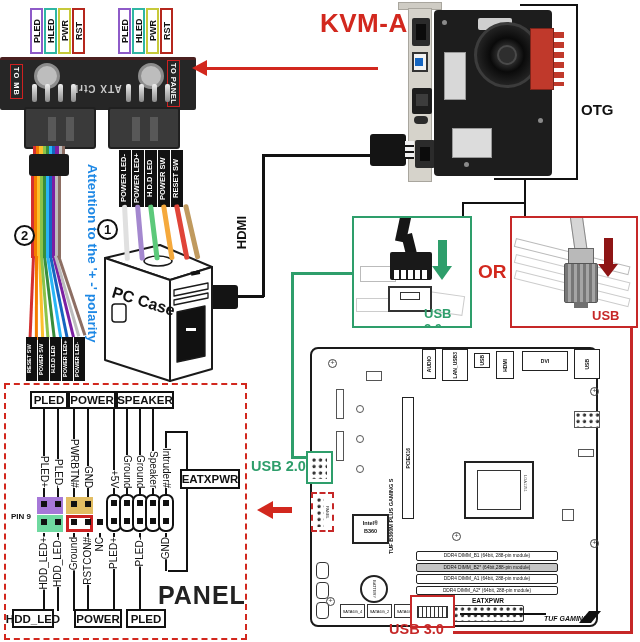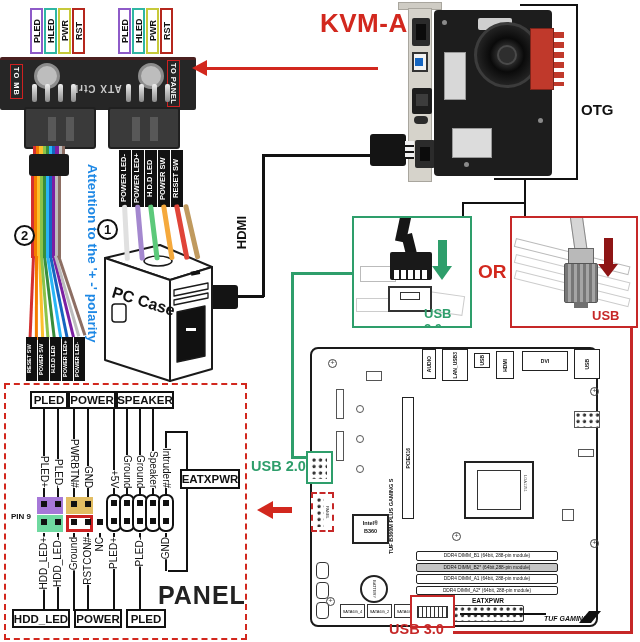--- a/index.html
+++ b/index.html
@@ -322,21 +322,21 @@
       <div style="position: absolute; left: 141px; bottom: 150px; width: 12px; writing-mode: vertical-rl; font-size: 10px; background: rgb(255, 255, 255); text-align: left;">Speaker</div>
       <div style="position: absolute; left: 154px; bottom: 150px; width: 12px; writing-mode: vertical-rl; font-size: 10px; background: rgb(255, 255, 255); text-align: left;">Intruder#</div>
       <div style="position: absolute; left: 32px; top: 152px; width: 12px; writing-mode: vertical-rl; transform: rotate(180deg); font-size: 10px; background: rgb(255, 255, 255);">HDD_LED+</div>
       <div style="position: absolute; left: 46px; top: 152px; width: 12px; writing-mode: vertical-rl; transform: rotate(180deg); font-size: 10px; background: rgb(255, 255, 255);">HDD_LED-</div>
       <div style="position: absolute; left: 62px; top: 152px; width: 12px; writing-mode: vertical-rl; transform: rotate(180deg); font-size: 10px; background: rgb(255, 255, 255);">Ground</div>
       <div style="position: absolute; left: 76px; top: 152px; width: 12px; writing-mode: vertical-rl; transform: rotate(180deg); font-size: 10px; background: rgb(255, 255, 255);">RSTCON#</div>
       <div style="position: absolute; left: 88px; top: 152px; width: 12px; writing-mode: vertical-rl; transform: rotate(180deg); font-size: 10px; background: rgb(255, 255, 255);">NC</div>
       <div style="position: absolute; left: 102px; top: 152px; width: 12px; writing-mode: vertical-rl; transform: rotate(180deg); font-size: 10px; background: rgb(255, 255, 255);">PLED+</div>
       <div style="position: absolute; left: 128px; top: 152px; width: 12px; writing-mode: vertical-rl; transform: rotate(180deg); font-size: 10px; background: rgb(255, 255, 255);">PLED-</div>
       <div style="position: absolute; left: 154px; top: 152px; width: 12px; writing-mode: vertical-rl; transform: rotate(180deg); font-size: 10px; background: rgb(255, 255, 255);">GND</div>
-      <div style="position: absolute; left: 6px; top: 224px; width: 58px; height: 19px; border: 2px solid rgb(17, 17, 17); box-sizing: border-box; background: rgb(255, 255, 255); display: flex; align-items: center; justify-content: center; font-size: 11.5px; font-weight: bold;">HDD_LED</div>
+      <div style="position: absolute; left: 6px; top: 224px; width: 42px; height: 19px; border: 2px solid rgb(17, 17, 17); box-sizing: border-box; background: rgb(255, 255, 255); display: flex; align-items: center; justify-content: center; font-size: 11.5px; font-weight: bold;">HDD_LED</div>
       <div style="position: absolute; left: 68px; top: 224px; width: 48px; height: 19px; border: 2px solid rgb(17, 17, 17); box-sizing: border-box; background: rgb(255, 255, 255); display: flex; align-items: center; justify-content: center; font-size: 11.5px; font-weight: bold;">POWER</div>
       <div style="position: absolute; left: 120px; top: 224px; width: 40px; height: 19px; border: 2px solid rgb(17, 17, 17); box-sizing: border-box; background: rgb(255, 255, 255); display: flex; align-items: center; justify-content: center; font-size: 11.5px; font-weight: bold;">PLED</div>
     </div>
 
 <div style="position: absolute; left: 30px; top: 8px; width: 13px; height: 46px; border: 2px solid rgb(142, 91, 200); background: rgb(255, 255, 255); box-sizing: border-box; font-size: 9px; font-weight: bold; writing-mode: vertical-rl; transform: rotate(180deg); text-align: center;">PLED</div>
     <div style="position: absolute; left: 44px; top: 8px; width: 13px; height: 46px; border: 2px solid rgb(47, 182, 163); background: rgb(255, 255, 255); box-sizing: border-box; font-size: 9px; font-weight: bold; writing-mode: vertical-rl; transform: rotate(180deg); text-align: center;">HLED</div>
     <div style="position: absolute; left: 58px; top: 8px; width: 13px; height: 46px; border: 2px solid rgb(199, 201, 58); background: rgb(255, 255, 255); box-sizing: border-box; font-size: 9px; font-weight: bold; writing-mode: vertical-rl; transform: rotate(180deg); text-align: center;">PWR</div>
     <div style="position: absolute; left: 72px; top: 8px; width: 13px; height: 46px; border: 2px solid rgb(181, 39, 29); background: rgb(255, 255, 255); box-sizing: border-box; font-size: 9px; font-weight: bold; writing-mode: vertical-rl; transform: rotate(180deg); text-align: center;">RST</div>
     <div style="position: absolute; left: 118px; top: 8px; width: 13px; height: 46px; border: 2px solid rgb(142, 91, 200); background: rgb(255, 255, 255); box-sizing: border-box; font-size: 9px; font-weight: bold; writing-mode: vertical-rl; transform: rotate(180deg); text-align: center;">PLED</div>
     <div style="position: absolute; left: 132px; top: 8px; width: 13px; height: 46px; border: 2px solid rgb(47, 182, 163); background: rgb(255, 255, 255); box-sizing: border-box; font-size: 9px; font-weight: bold; writing-mode: vertical-rl; transform: rotate(180deg); text-align: center;">HLED</div>

